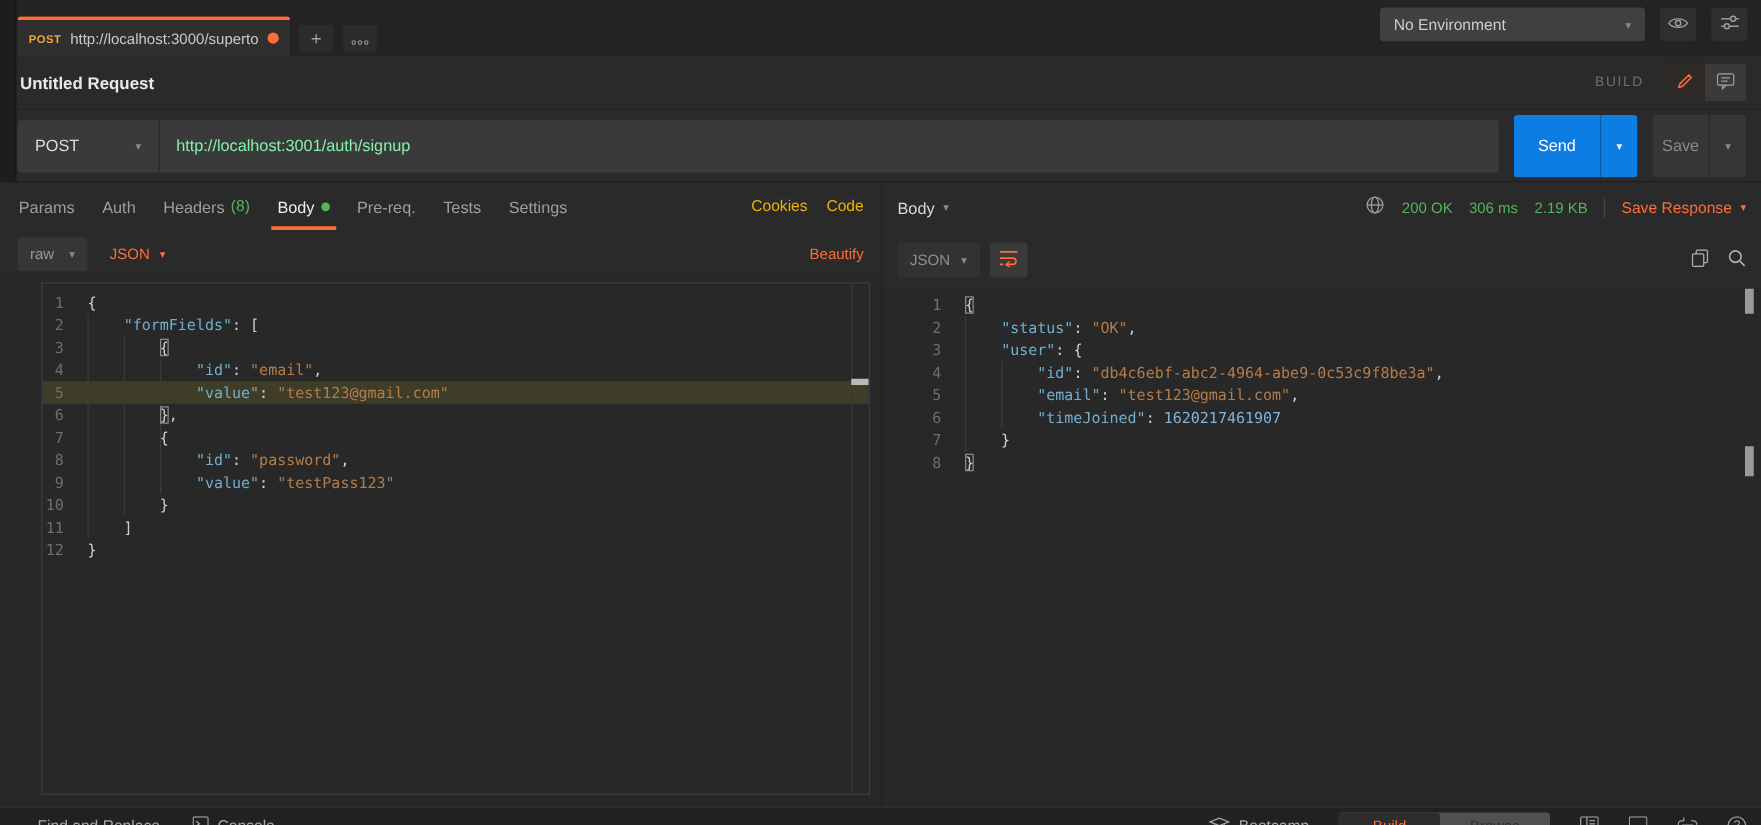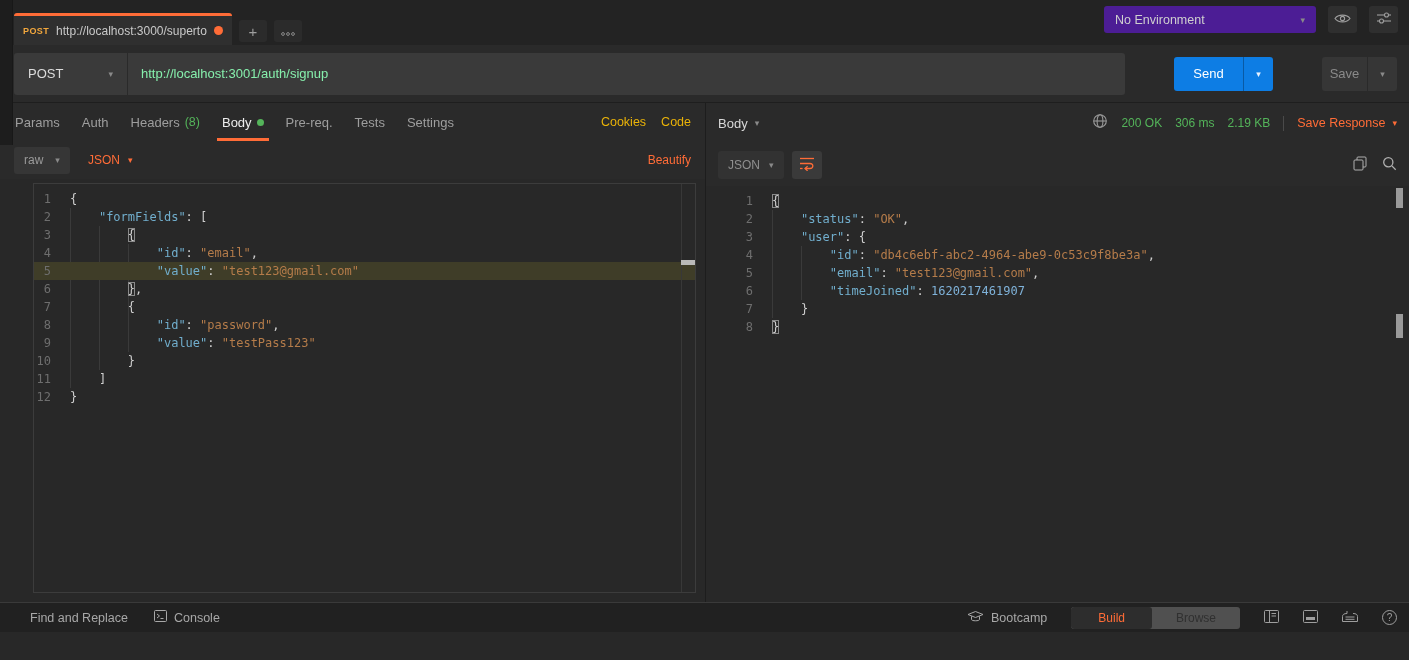--- a/index.html
+++ b/index.html
@@ -11,42 +11,42 @@
   .topbar { height:45px; background:#232323; position:relative; display:flex; align-items:flex-start; padding-left:14px; }
   .left-strip { position:absolute; left:0; top:0; width:13px; height:145px; background:#1d1d1d; border-right:1px solid #181818; z-index:6; }
   .req-tab { margin-top:13px; width:218px; height:32px; background:#2f2f2f; border-top:3px solid #ff6c37; border-radius:3px 3px 0 0; display:flex; align-items:center; padding:0 9px; gap:7px; }
   .tab-method { font-size:9px; font-weight:bold; color:#f2a73d; letter-spacing:.4px; flex-shrink:0; }
   .tab-title { font-size:12px; color:#c9c9c9; white-space:nowrap; overflow:hidden; flex:1; }
   .unsaved-dot { width:9px; height:9px; border-radius:50%; background:#ff6c37; flex-shrink:0; }
   .tab-iconbox { margin-top:20px; margin-left:7px; width:28px; height:22px; background:#2b2b2b; border-radius:3px; border:none; display:flex; align-items:center; justify-content:center; color:#9e9e9e; cursor:pointer; }
   .plus-glyph { font-size:15px; line-height:1; color:#9e9e9e; }
 
   .env-area { position:absolute; right:11px; top:6px; display:flex; align-items:center; }
-  .env-select { width:212px; height:27px; background:#4c1d95; border-radius:3px; display:flex; align-items:center; justify-content:space-between; padding:0 11px; cursor:pointer; }
+  .env-select { width:212px; height:27px; background:#404040; border-radius:3px; display:flex; align-items:center; justify-content:space-between; padding:0 11px; cursor:pointer; }
   .env-label { font-size:12.5px; color:#cfcfcf; }
   .chev { font-size:9px; color:#8a8a8a; }
   .env-btn { width:29px; height:27px; background:#2f2f2f; border:none; border-radius:3px; margin-left:12px; display:flex; align-items:center; justify-content:center; cursor:pointer; }
 
   
   .req-header { height:43px; background:#2a2a2a; display:flex; align-items:center; padding:0 12px 0 16px; border-bottom:1px solid #242424; }
   .req-name { font-size:13.5px; font-weight:bold; color:#e8e8e8; }
   .req-header-right { margin-left:auto; display:flex; align-items:center; gap:16px; }
   .build-label { font-size:11px; color:#6f6f6f; letter-spacing:1.3px; }
   .mode-seg { display:flex; border-radius:3px; overflow:hidden; }
   .mode-btn { width:33px; height:30px; border:none; display:flex; align-items:center; justify-content:center; cursor:pointer; }
   .mode-btn.edit { background:#2e2a27; }
   .mode-btn.comment { background:#3a3a3a; }
 
   
   .url-row { height:57px; background:#2a2a2a; display:flex; align-items:center; padding:0 12px 0 14px; gap:12px; }
   .url-bar { flex:1; display:flex; height:42px; background:#3a3a3a; border-radius:3px; overflow:hidden; }
   .method-select { width:114px; display:flex; align-items:center; justify-content:space-between; padding:0 14px; border-right:1px solid #2a2a2a; cursor:pointer; }
   .method-label { font-size:13px; color:#dcdcdc; }
   .url-input { flex:1; background:transparent; border:none; outline:none; color:#86efac; font-size:13px; padding:0 13px; font-family:"Liberation Sans",sans-serif; }
-  .split { display:flex; height:34px; border-radius:3px; overflow:hidden; flex-shrink:0;margin-left:37px; }
+  .split { display:flex; height:50px; border-radius:3px; overflow:hidden; flex-shrink:0; }
   .send-main { width:69px; background:#0d7de4; color:#fff; border:none; font-size:13px; cursor:pointer; font-family:inherit; }
   .send-caret { width:30px; background:#0d7de4; border:none; border-left:1px solid rgba(0,0,0,.28); color:#e8f2ff; font-size:9px; cursor:pointer; }
   .save-main { width:45px; background:#363636; color:#8a8a8a; border:none; font-size:13px; cursor:pointer; font-family:inherit; }
   .save-caret { width:30px; background:#363636; border:none; border-left:1px solid #2a2a2a; color:#8a8a8a; font-size:9px; cursor:pointer; }
 
   
   .panels { display:flex; height:500px; border-top:1px solid #1e1e1e; }
   .left-panel { width:706px; border-right:1px solid #1d1d1d; display:flex; flex-direction:column; background:#282828; }
   .right-panel { flex:1; display:flex; flex-direction:column; background:#282828; position:relative; }
 
@@ -160,20 +160,45 @@
               <line x1="1" y1="4" x2="15" y2="4" stroke="#9e9e9e" stroke-width="1.1"></line>
               <circle cx="10.5" cy="4" r="2" fill="#2f2f2f" stroke="#9e9e9e" stroke-width="1.1"></circle>
               <line x1="1" y1="10" x2="15" y2="10" stroke="#9e9e9e" stroke-width="1.1"></line>
               <circle cx="5.5" cy="10" r="2" fill="#2f2f2f" stroke="#9e9e9e" stroke-width="1.1"></circle>
             </svg>
         </span>
       </button>
     </div>
   </header>
 
+  <div class="req-header">
+    <span class="req-name">Untitled Request</span>
+    <div class="req-header-right">
+      <span class="build-label">BUILD</span>
+      <div class="mode-seg">
+        <button class="mode-btn edit">
+          <span>
+            <svg width="14" height="14" viewBox="0 0 14 14">
+                <path d="M2 12 L3 9 L10 2 L12 4 L5 11 Z" fill="none" stroke="#ff6c37" stroke-width="1.3" stroke-linejoin="round"></path>
+              </svg>
+          </span>
+        </button>
+        <button class="mode-btn comment">
+          <span>
+            <svg width="15" height="14" viewBox="0 0 15 14">
+                <rect x="1" y="1" width="13" height="9" rx="1.5" fill="none" stroke="#9e9e9e"></rect>
+                <path d="M5 10 L5 13 L8 10" fill="none" stroke="#9e9e9e"></path>
+                <line x1="4" y1="4.2" x2="11" y2="4.2" stroke="#9e9e9e"></line>
+                <line x1="4" y1="6.8" x2="9" y2="6.8" stroke="#9e9e9e"></line>
+              </svg>
+          </span>
+        </button>
+      </div>
+    </div>
+  </div>
 
   <div class="url-row">
     <div class="url-bar">
       <div class="method-select">
         <span class="method-label">POST</span>
         <span class="chev">▾</span>
       </div>
       <input class="url-input" type="text" value="http://localhost:3001/auth/signup" style="">
     </div>
     <div class="split">

